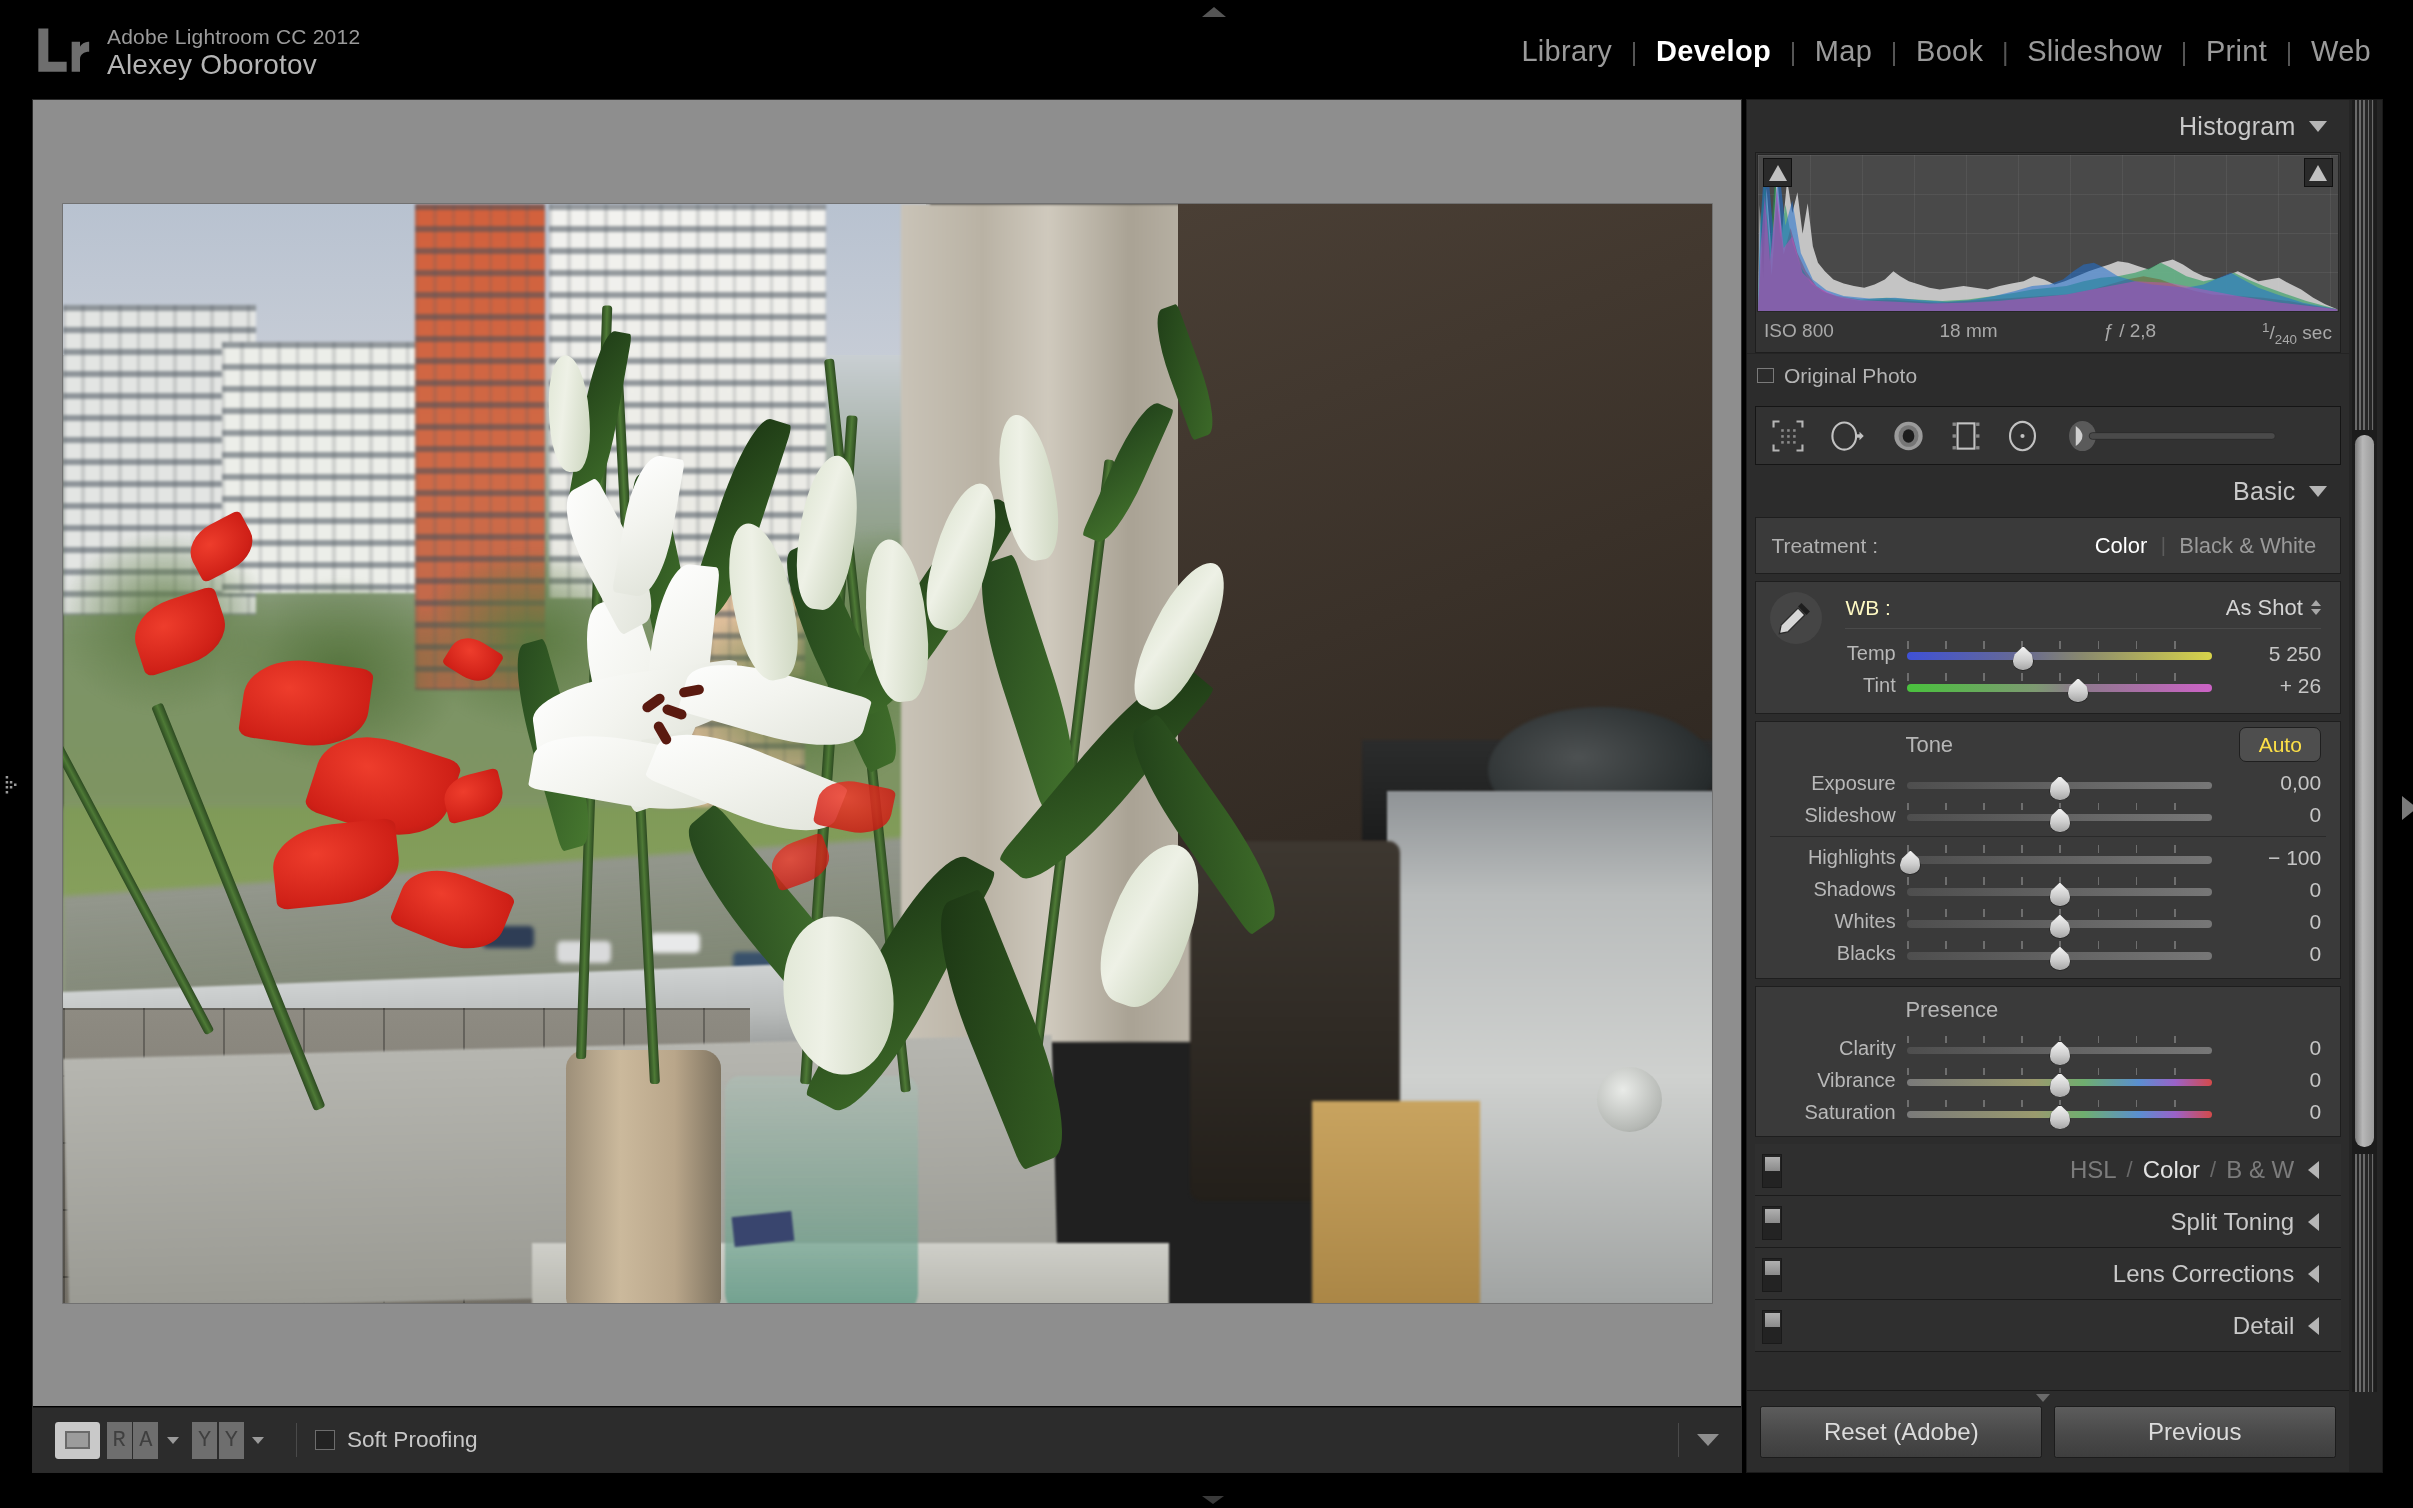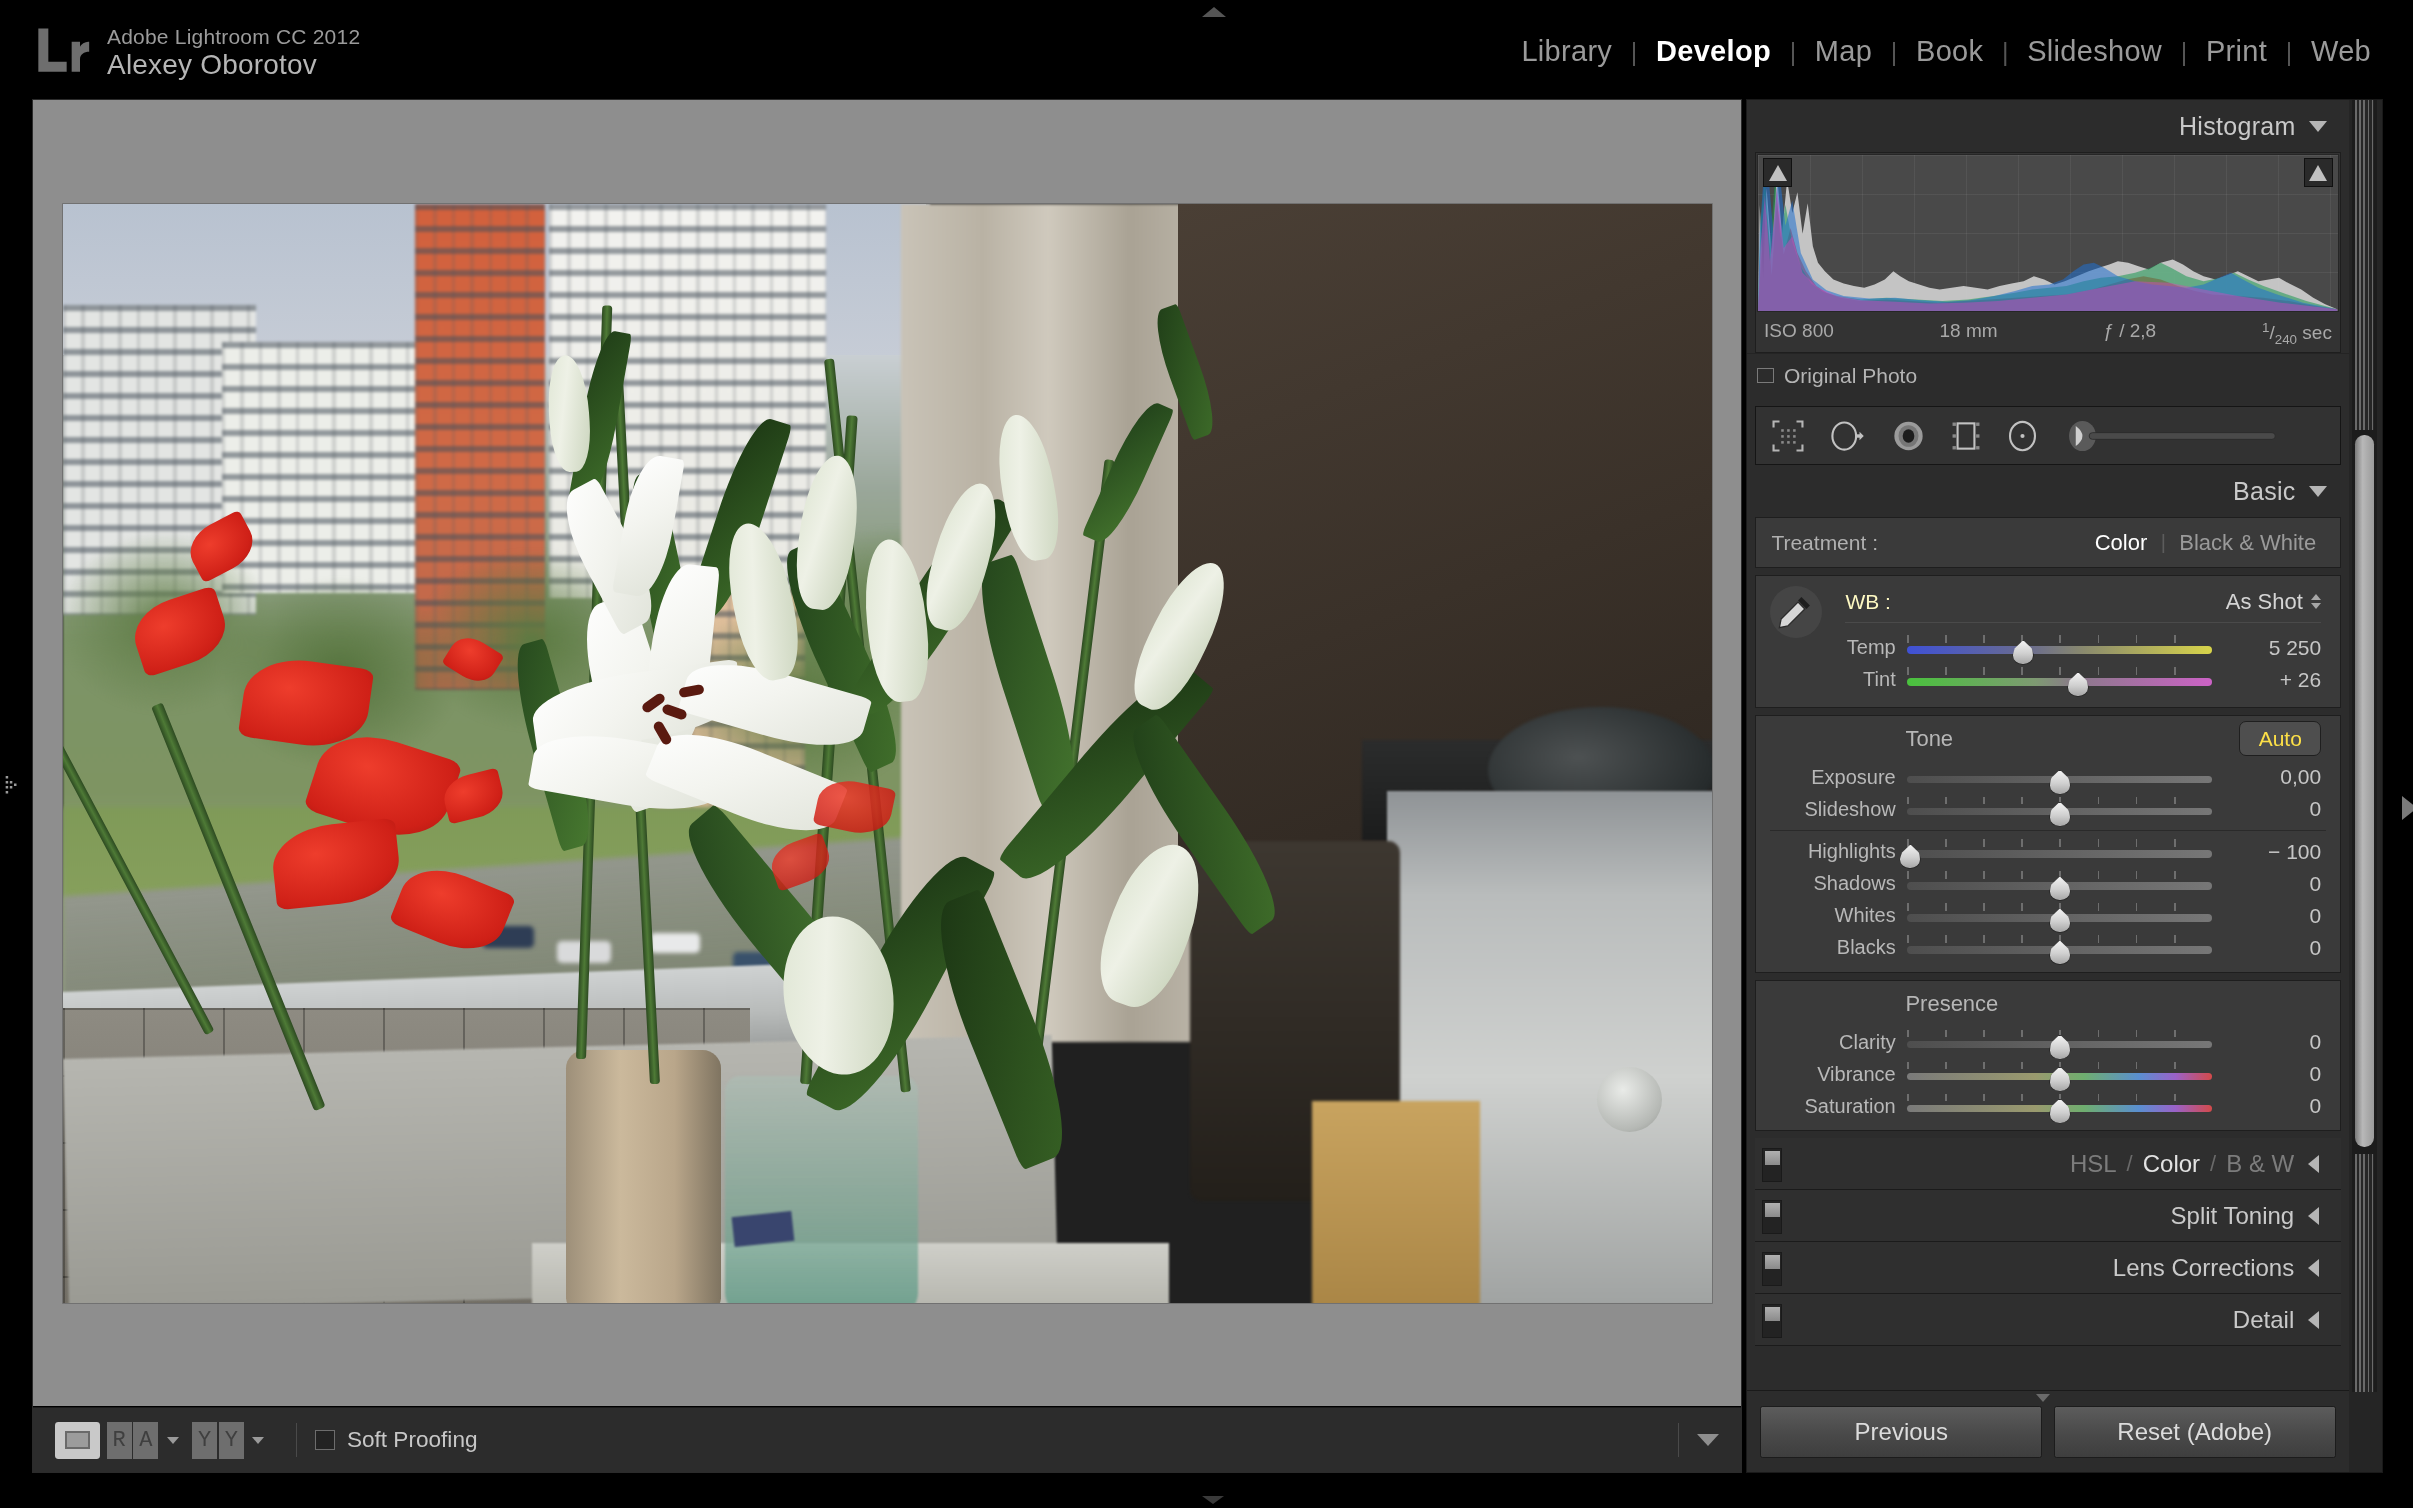--- a/index.html
+++ b/index.html
@@ -320,21 +320,21 @@
   .tools-strip {
     margin: 6.7px 8.4px 0 8.4px; background: #323232; border: 0.8px solid #151515;
     height: 59px; display: flex; align-items: center; padding: 0 15px; gap: 23.5px;
   }
   .tool-ico { cursor: pointer; display: flex; align-items: center; }
 
   .sec-box {
     margin: 0 8.4px 6.7px 8.4px; background: #3a3a3a; border: 0.8px solid #1e1e1e;
   }
   .treat-row {
-    display: flex; align-items: center; height: 49px; padding: 0 18.4px 0 15px;
+    display: flex; align-items: center; height: 55px; padding: 0 18.4px 0 15px;
   }
   .treat-label { font-size: 21px; color: #b0b0b0; flex: 1; }
   .treat-opt { font-size: 22px; color: #9a9a9a; cursor: pointer; padding: 0 5px; }
   .treat-opt.active { color: #ffffff; }
   .treat-sep { color: #5c5c5c; font-size: 20px; padding: 0 8.4px; }
 
   .wb-block { position: relative; padding: 8.4px 18.4px 11.7px 15px; }
   .eyedrop {
     position: absolute; left: 13.4px; top: 10px; width: 52px; height: 52px;
     border-radius: 50%; background: #454545; cursor: pointer;
@@ -921,20 +921,20 @@
 
     <div class="rp-scrollbar">
       <div class="rp-hatch" style="top:0px;height:330px;"></div>
       <div class="rp-thumb"></div>
       <div class="rp-hatch" style="top:1054px;height:238px;"></div>
     </div>
     <div class="rp-arrow-right"></div>
 
     <div class="rp-footer">
       <div class="rp-footer-arrow"></div>
+      <button class="big-btn">Reset (Adobe)</button>
       <button class="big-btn">Previous</button>
-      <button class="big-btn">Reset (Adobe)</button>
     </div>
   </div>
 
   <div class="bottom-arrow"></div>
 </div>
 
 
 </body></html>

